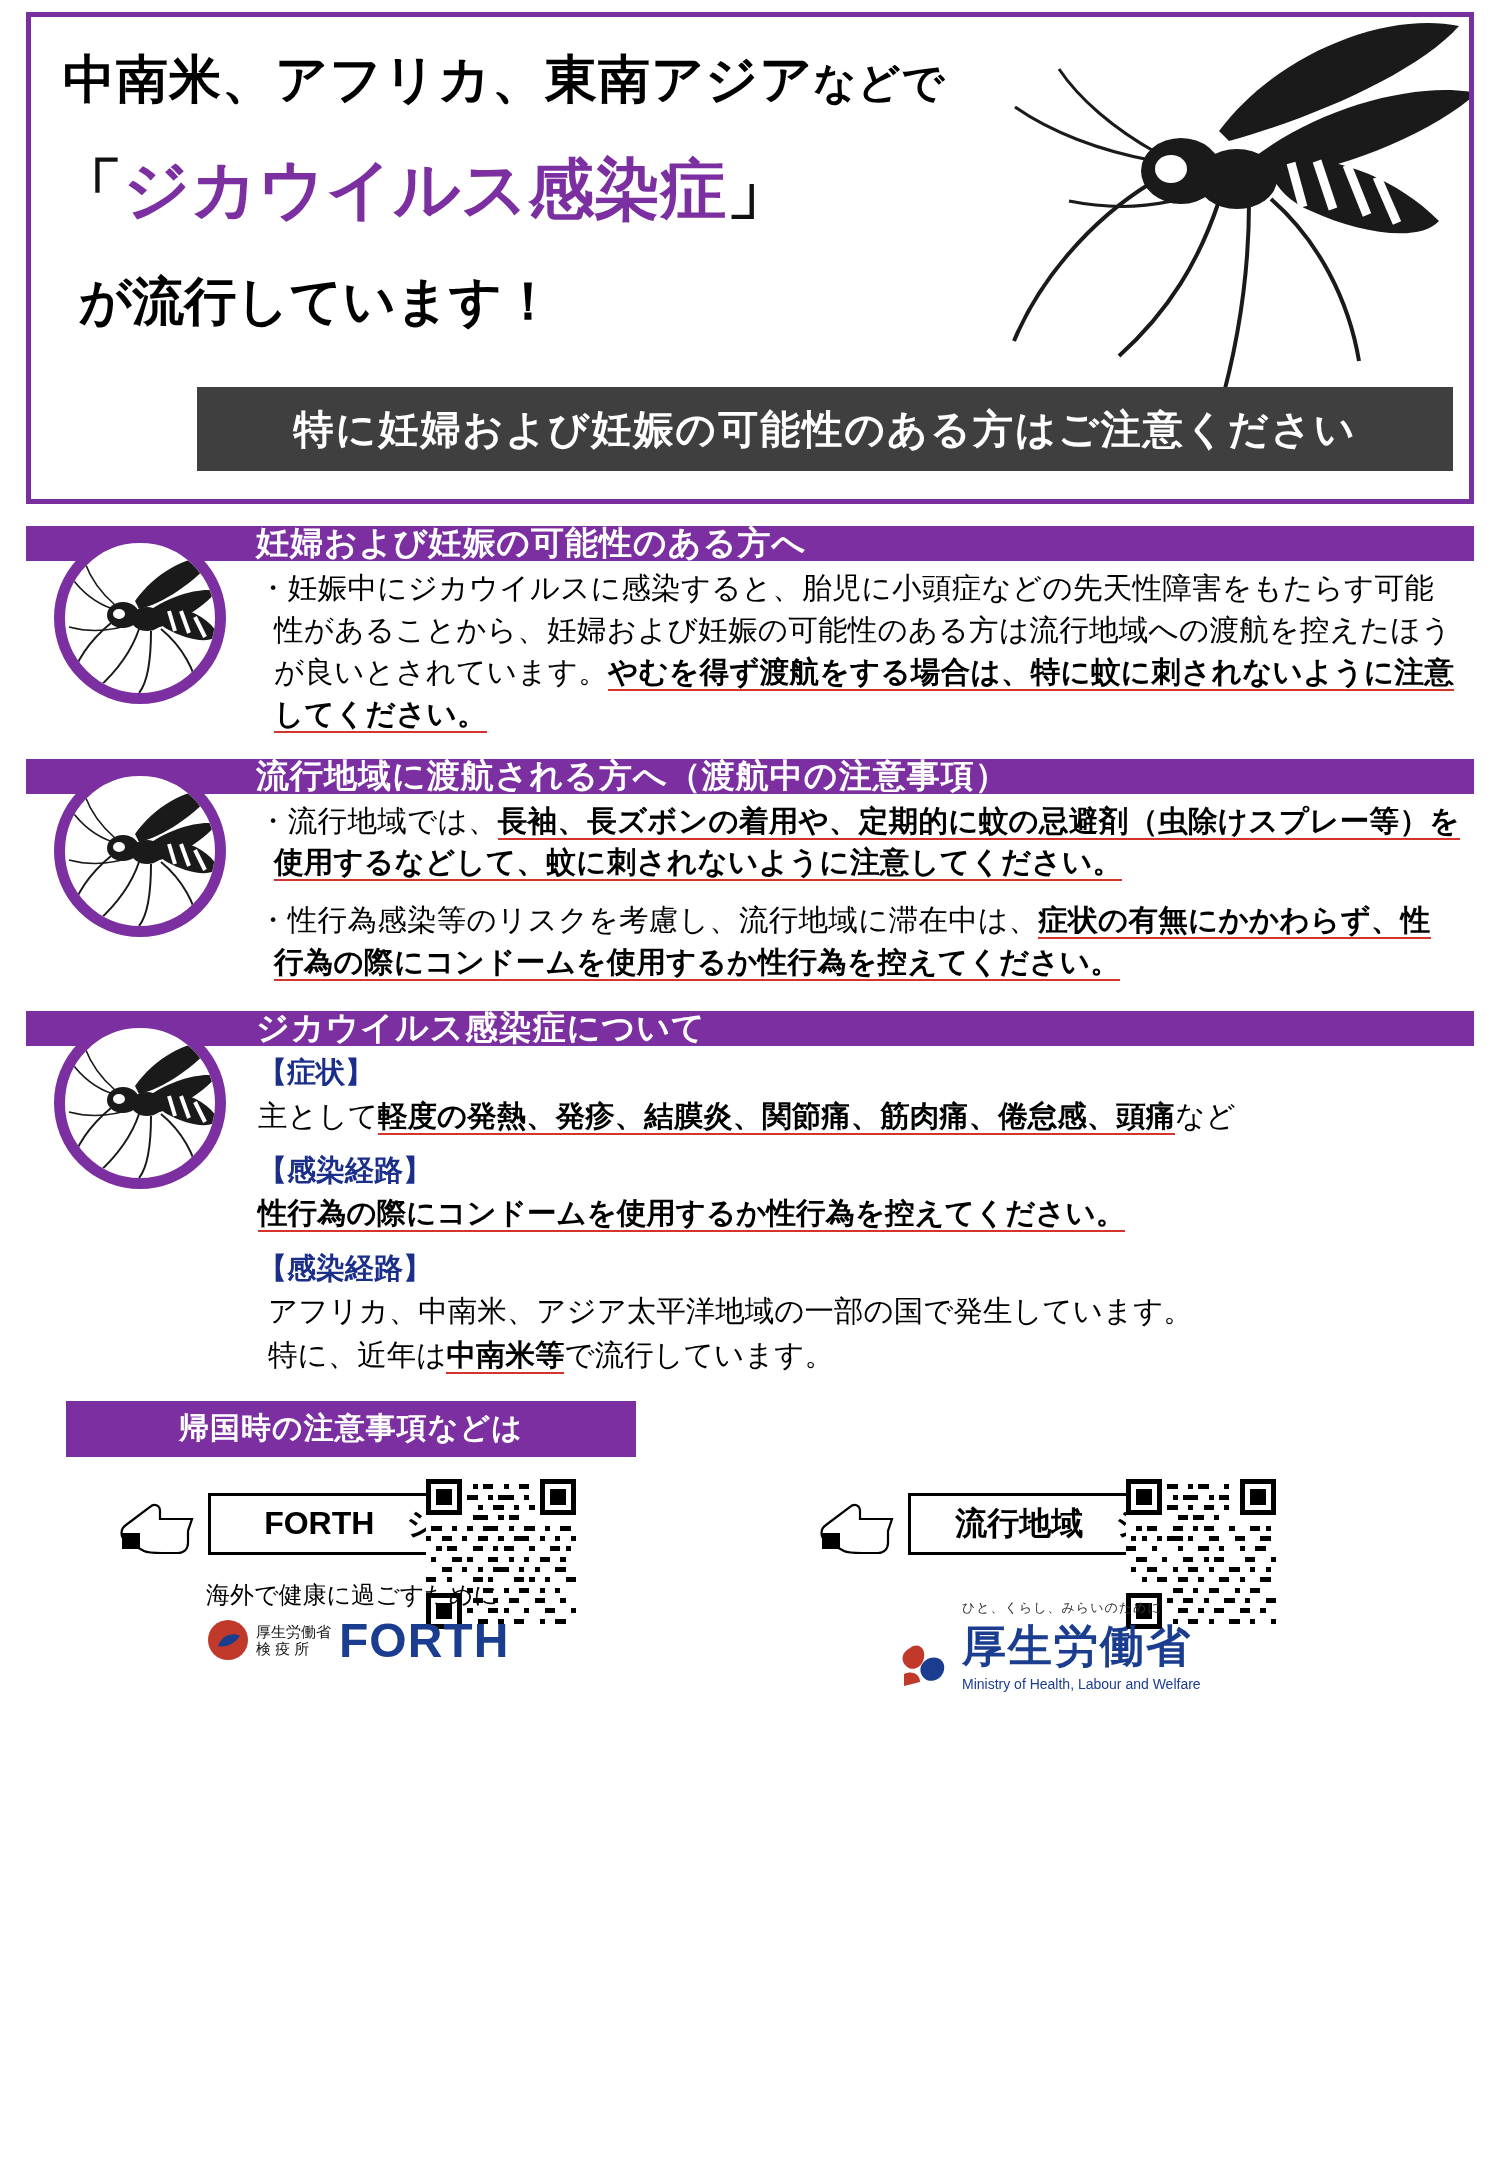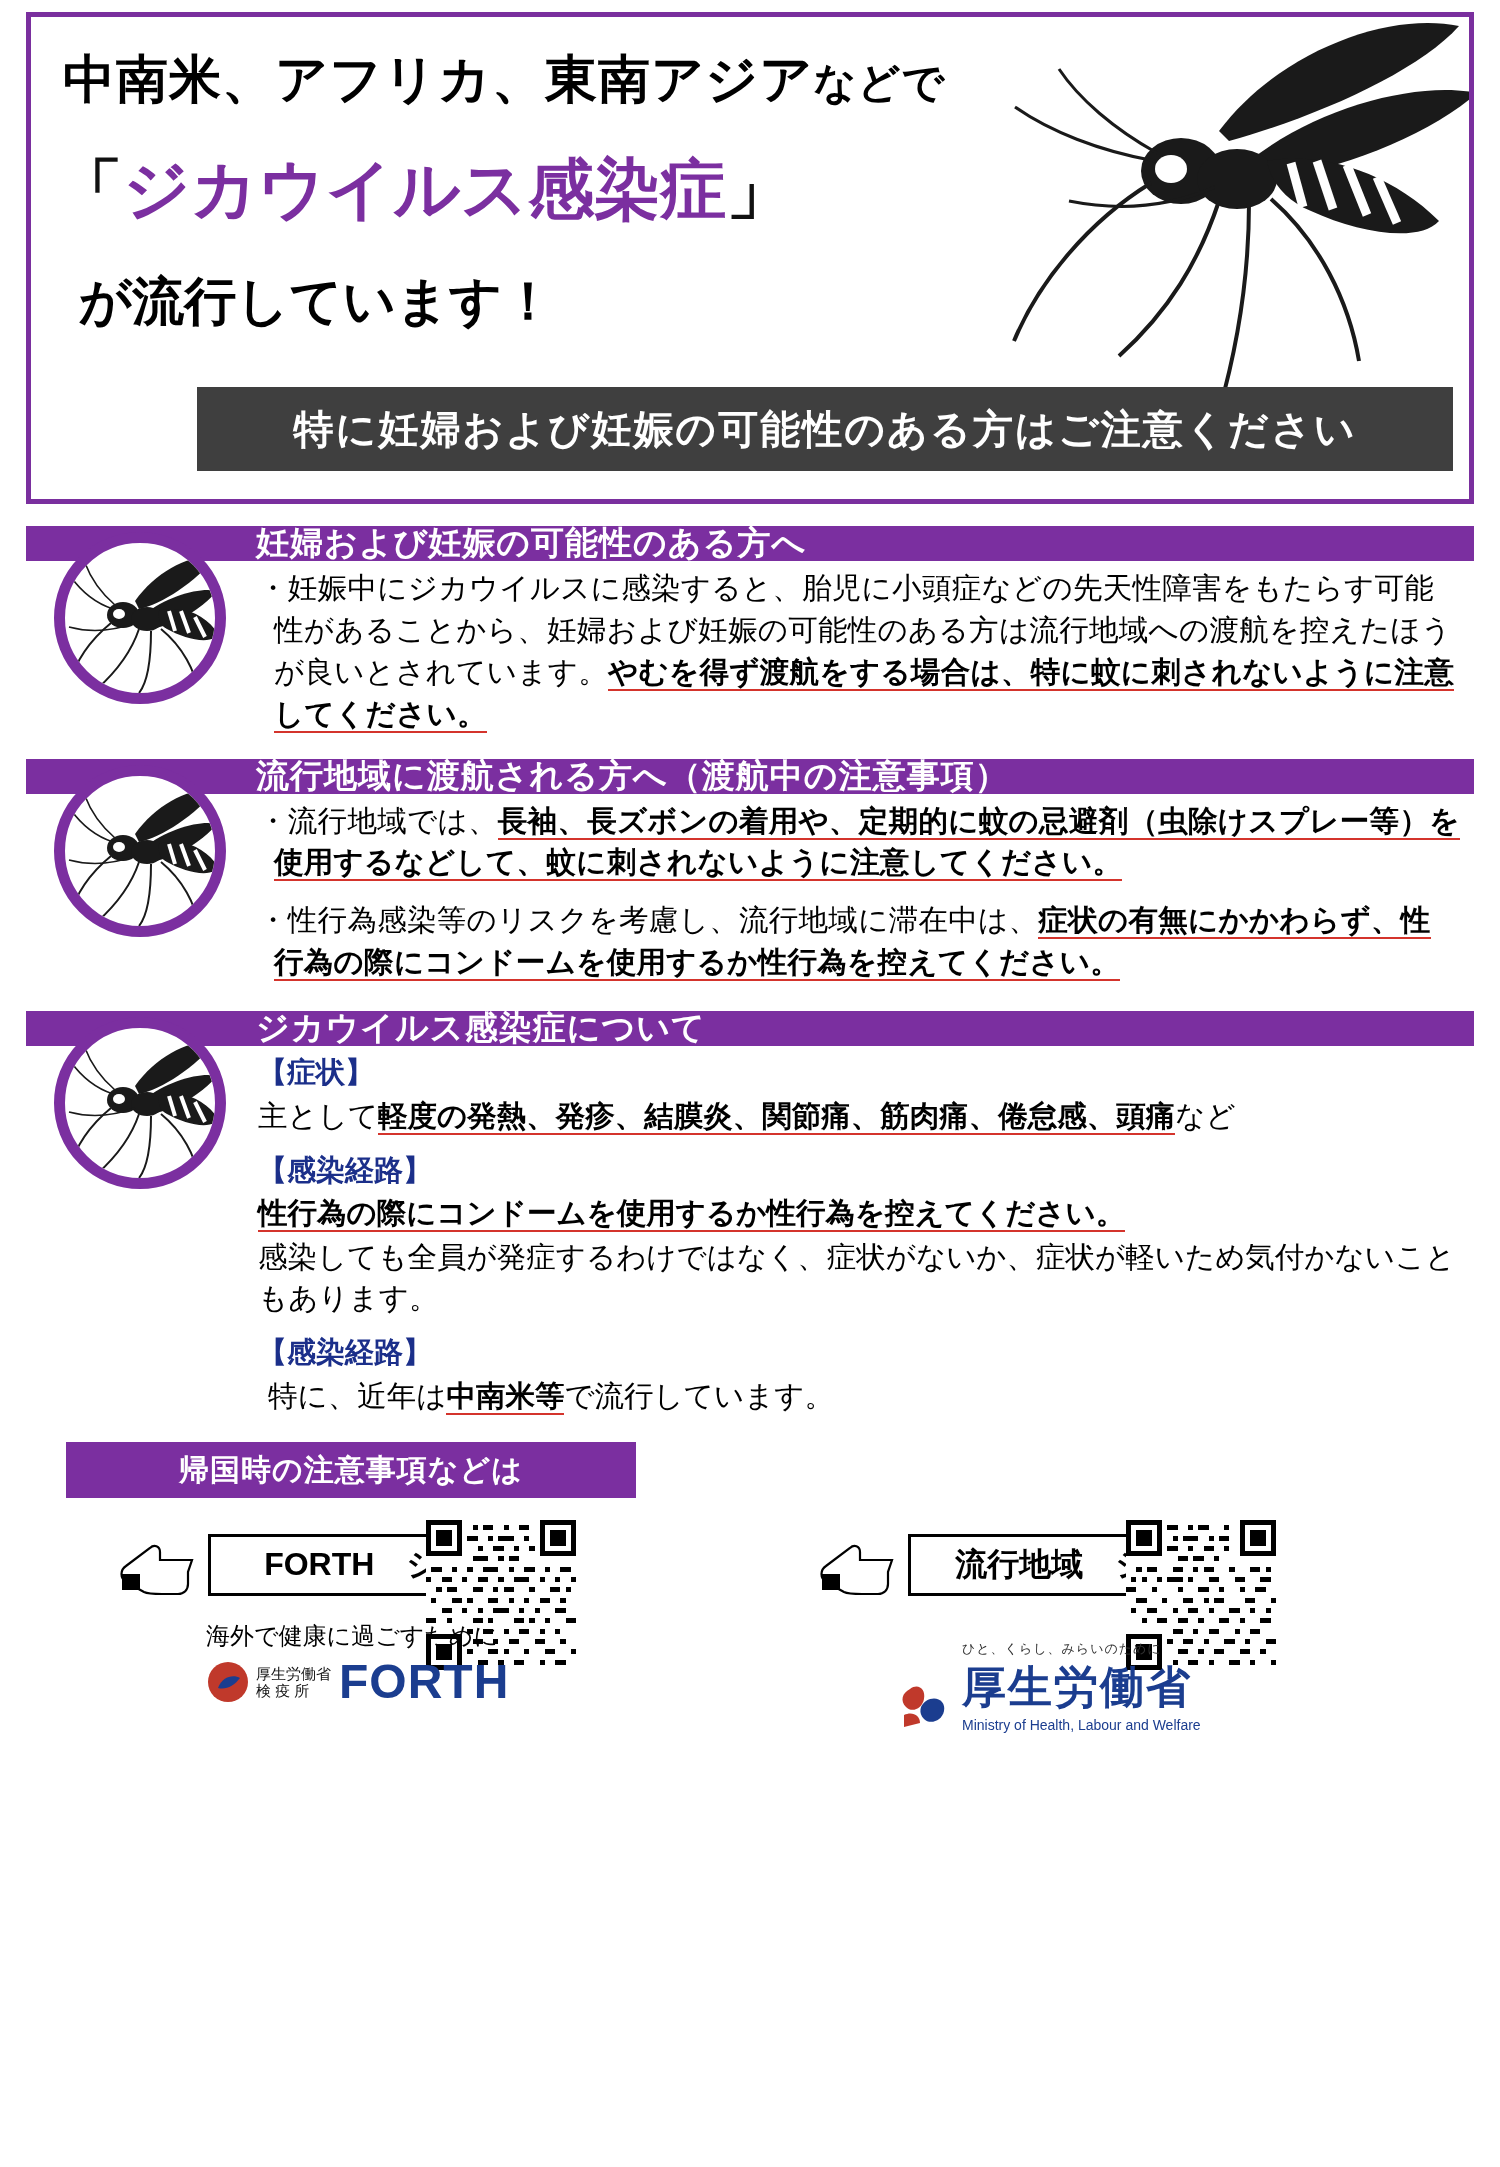--- a/index.html
+++ b/index.html
@@ -395,23 +395,23 @@
     </div>
     <div class="bar">ジカウイルス感染症について</div>
 
     <div class="sec3">
 
       <div class="sub-head" style="margin-top:6px;">【症状】</div>
       <p><span>主として</span><b class="ul">軽度の発熱、発疹、結膜炎、関節痛、筋肉痛、倦怠感、頭痛</b><span>など</span></p>
 
       <div class="sub-head">【感染経路】</div>
       <p><b class="ul">性行為の際にコンドームを使用するか性行為を控えてください。</b></p>
-      <p>感染しても全員が発症するわけではなく、症状がないか、症状が軽いため気付かないこともあります。</p>
 
       <div class="sub-head">【感染経路】</div>
+      <p style="padding-left:10px;">アフリカ、中南米、アジア太平洋地域の一部の国で発生しています。</p>
       <p style="padding-left:10px;"><span>特に、近年は</span><b class="ul">中南米等</b><span>で流行しています。</span></p>
     </div>
   </div>
 
   <div class="footer">
 
     <div class="fcol left">
       <div class="fbar">帰国時の注意事項などは</div>
 
       <svg class="hand" viewBox="0 0 80 70">

